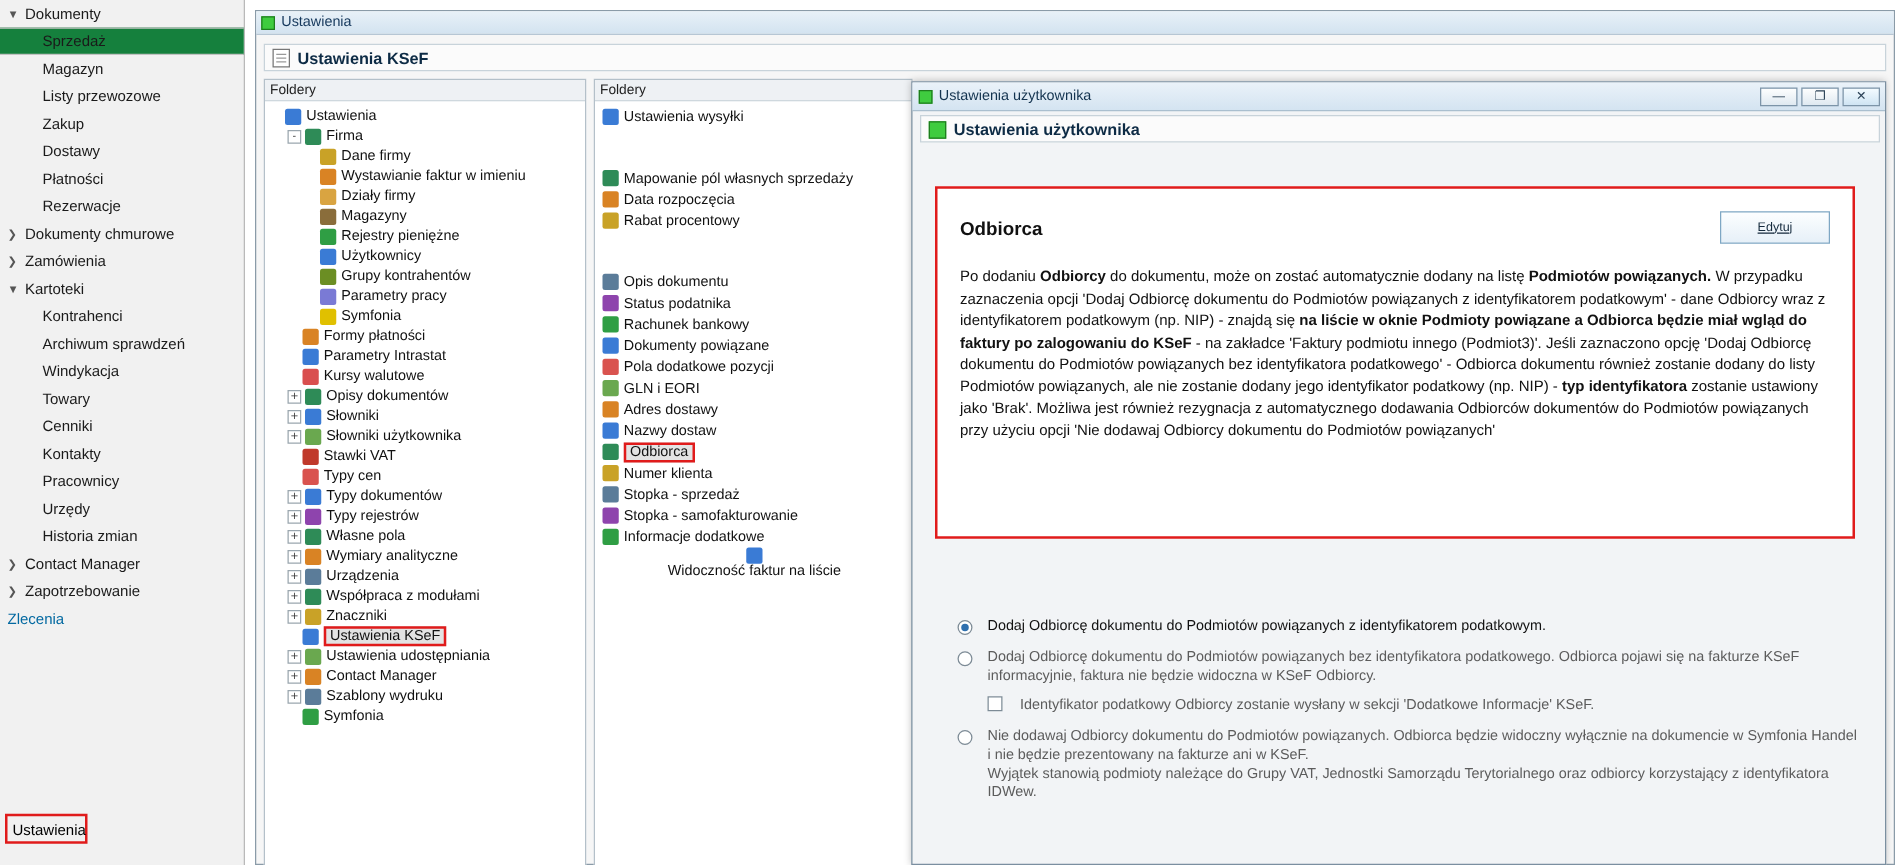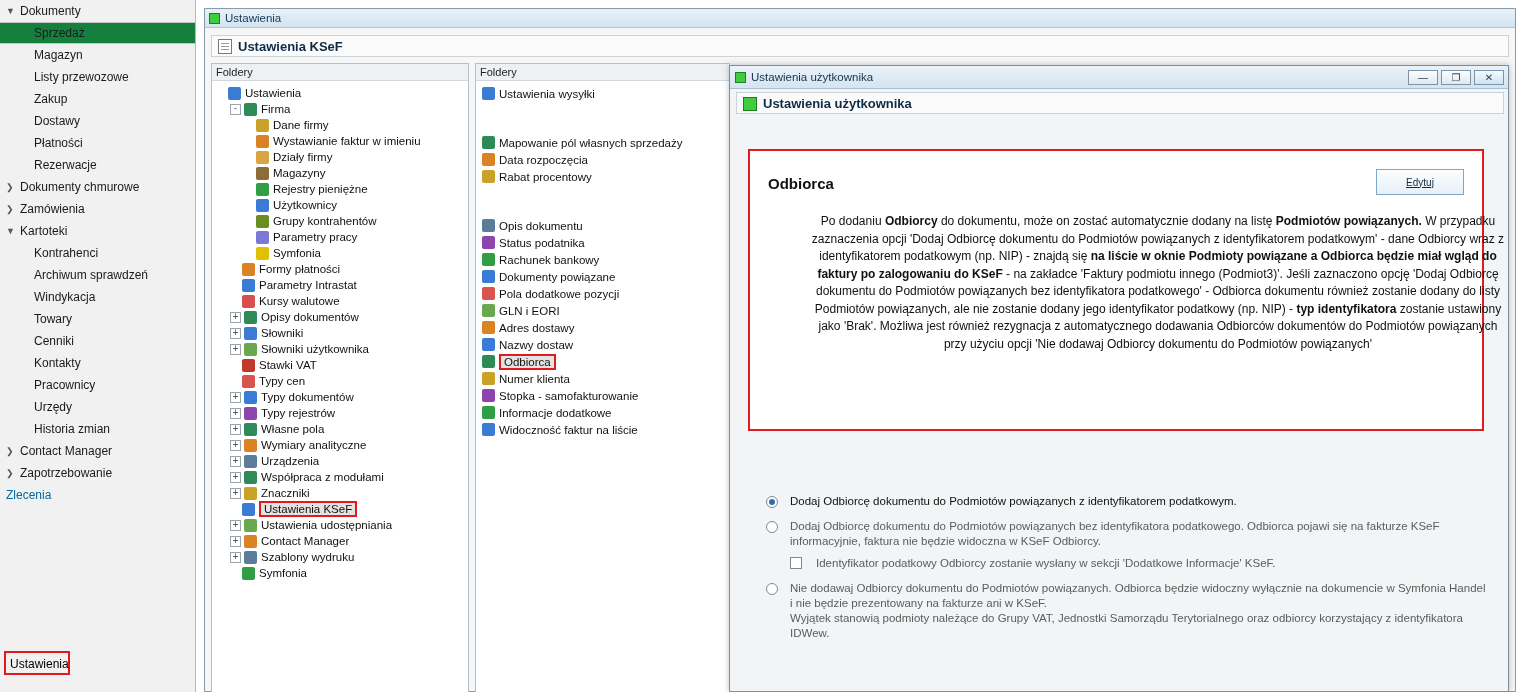--- a/index.html
+++ b/index.html
@@ -136,21 +136,21 @@
   }
   .edit-btn{
     position:absolute;right:18px;top:18px;width:88px;height:26px;
     border:1px solid #7ea7c4;background:linear-gradient(#fcfeff,#e6f0f8);
     font-size:10px;color:#14293c;display:flex;align-items:center;justify-content:center;
     box-sizing:border-box;
     text-decoration:underline;
   }
   .para{
     position:absolute;left:18px;top:62px;width:700px;
-    font-size:12px;line-height:17.5px;color:#111;text-align:center;margin-left:40px;
+    font-size:12px;line-height:17.5px;color:#111;text-align:left;
   }
   .para b{font-weight:bold;}
 
   .radios{position:absolute;left:30px;top:428px;width:730px;}
   .ropt{position:relative;margin-bottom:10px;padding-left:30px;}
   .radio{
     position:absolute;left:6px;top:2px;width:12px;height:12px;border-radius:50%;
     border:1px solid #7d8b96;background:#fff;box-sizing:border-box;
   }
   .radio.on:after{
@@ -443,28 +443,32 @@
             </div>
             <div class="trow" style="padding-left:6px;height:17px;">
               <span class="ico" style="background:#2e8b57"></span>
               <span class="lbl hl">Odbiorca</span>
             </div>
             <div class="trow" style="padding-left:6px;height:17px;">
               <span class="ico" style="background:#c9a227"></span>
               <span class="lbl">Numer klienta</span>
             </div>
             <div class="trow" style="padding-left:6px;height:17px;">
+              <span class="ico" style="background:#5b7c99"></span>
+              <span class="lbl">Stopka - sprzedaż</span>
+            </div>
+            <div class="trow" style="padding-left:6px;height:17px;">
               <span class="ico" style="background:#8e44ad"></span>
               <span class="lbl">Stopka - samofakturowanie</span>
             </div>
             <div class="trow" style="padding-left:6px;height:17px;">
               <span class="ico" style="background:#2f9e44"></span>
               <span class="lbl">Informacje dodatkowe</span>
             </div>
-            <div class="trow" style="padding-left:6px;height:17px;">
+            <div class="trow" style="padding-left:6px;height:17px;flex-direction:column;">
               <span class="ico" style="background:#3a7bd5"></span>
               <span class="lbl">Widoczność faktur na liście</span>
             </div>
           </div>
       </div>
     </div>
   </div>
 
   <div class="dialog">
     <div class="dlg-title">

